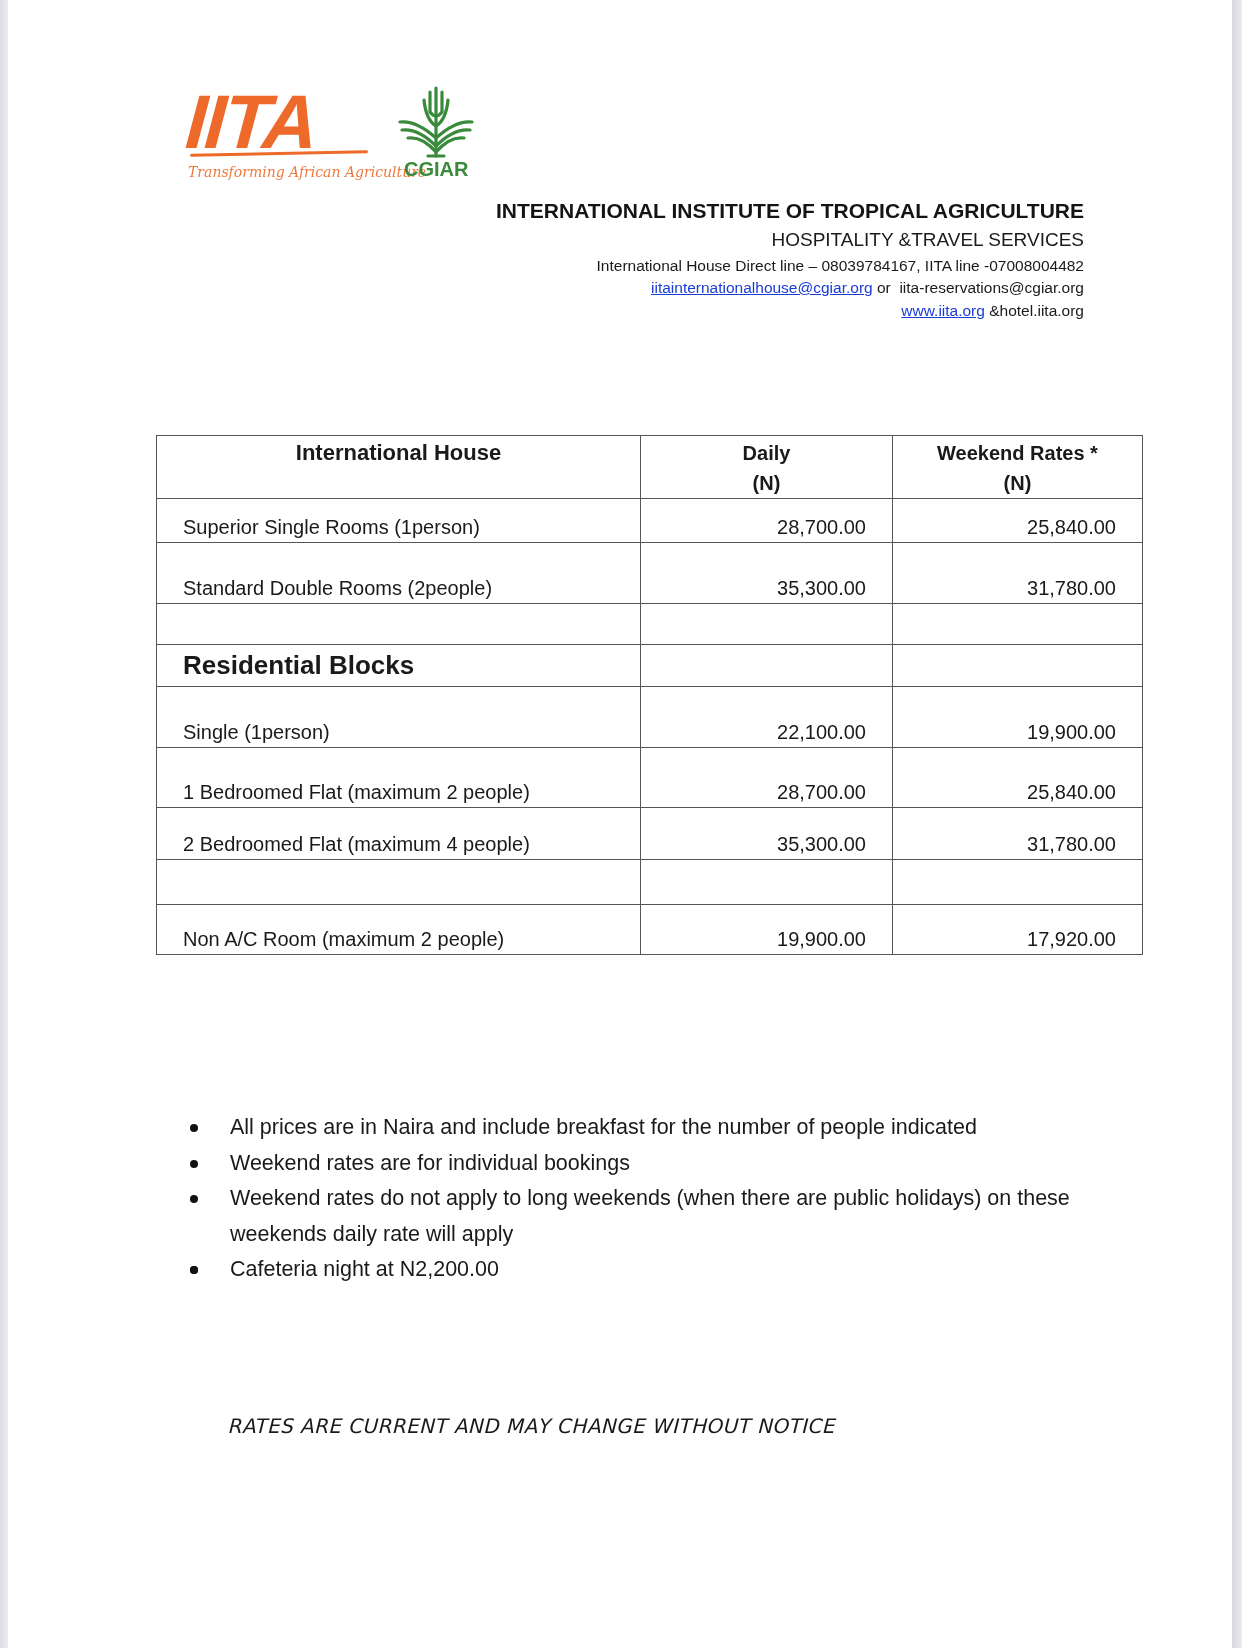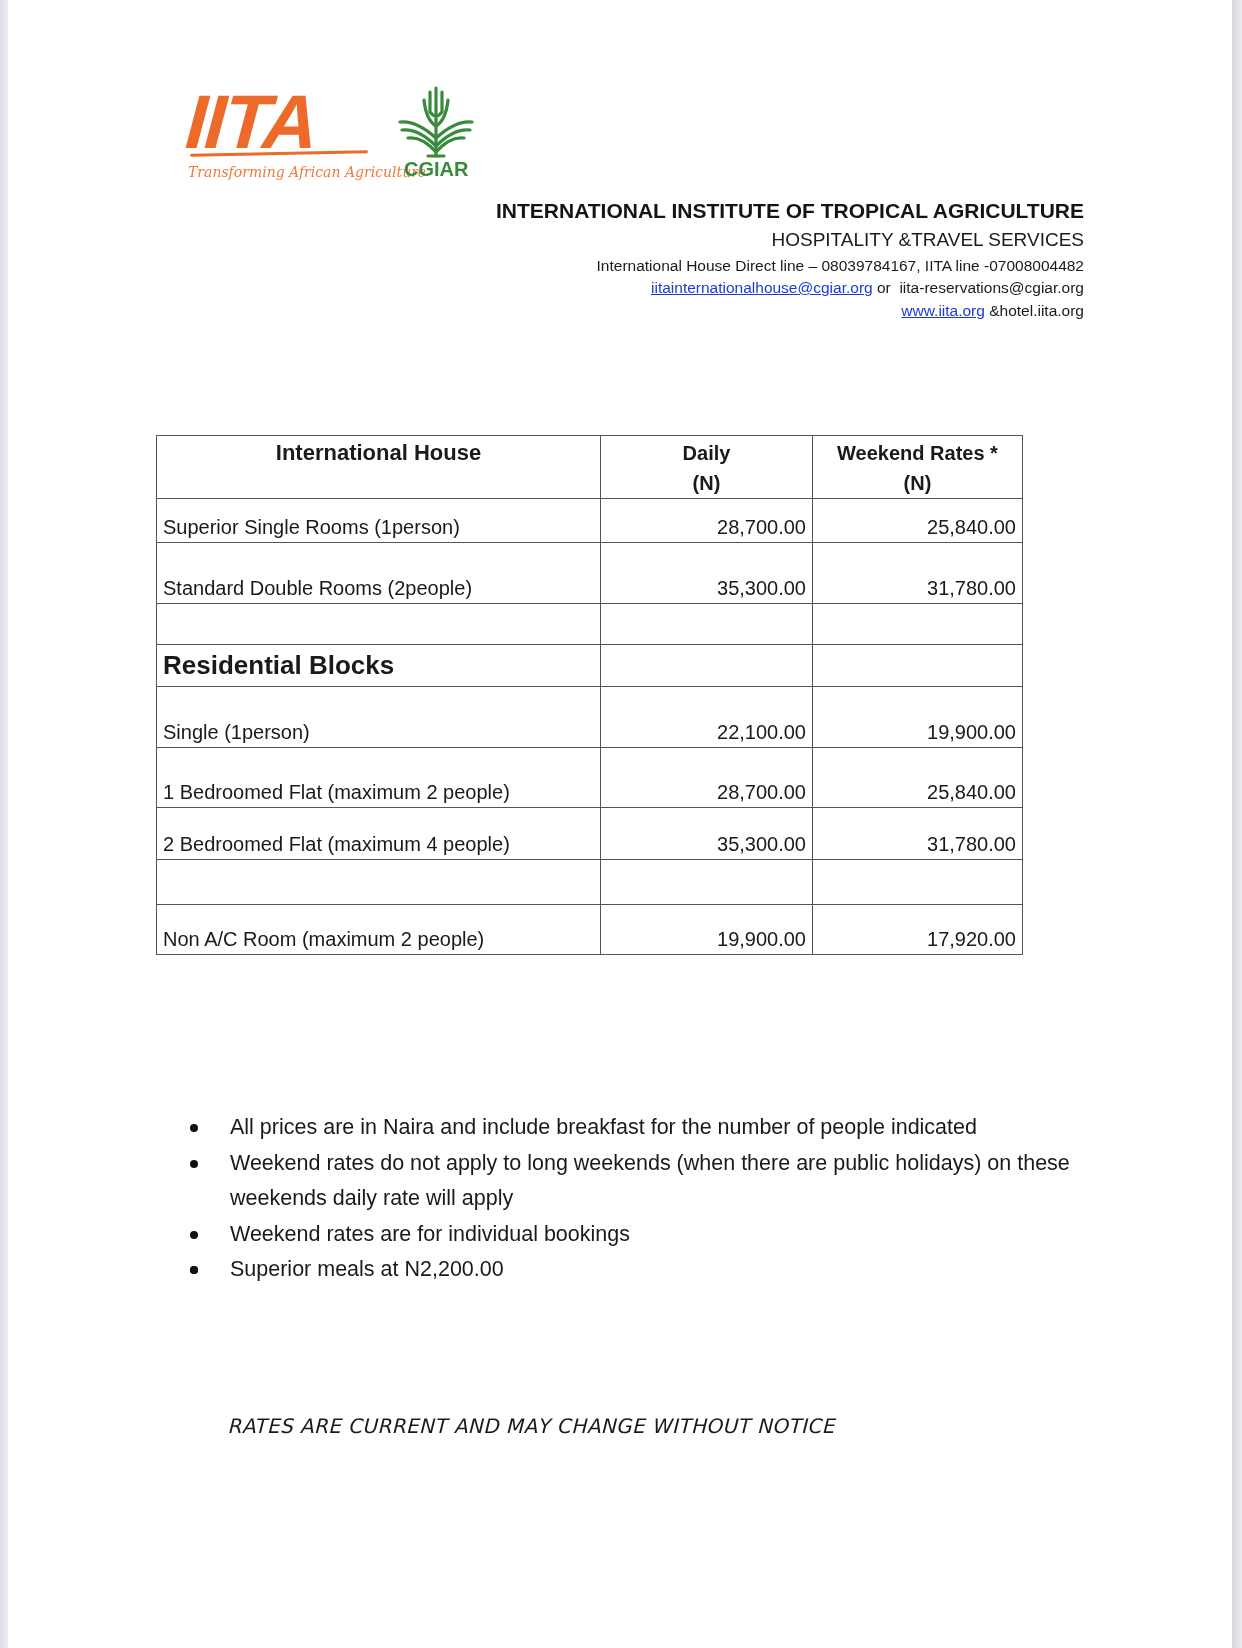--- a/index.html
+++ b/index.html
@@ -30,21 +30,21 @@
   .hdr { position: absolute; right: 158px; text-align: right; white-space: nowrap; }
   .hdr-title { top: 199px; font-weight: bold; font-size: 21px; color: #141414; }
   .hdr-sub { top: 229px; font-size: 19px; color: #1a1a1a; }
   .hdr-phone { top: 257px; font-size: 15.5px; }
   .hdr-email { top: 279px; font-size: 15.5px; }
   .hdr-web { top: 302px; font-size: 15.5px; }
   a.lnk { color: #1a3cd6; text-decoration: underline; }
 
   
   .rates { position: absolute; left: 156px; top: 435px; border-collapse: collapse; }
-  .rates td { border: 1.5px solid #555; padding: 0 6px; font-size: 20px; color: #1a1a1a; }
+  .rates td { border: 1.5px solid #555; padding: 0 26px; font-size: 20px; color: #1a1a1a; }
   .rates .c1 { width: 431px; }
   .rates .c2 { width: 199px; text-align: right; }
   .rates .c3 { width: 197px; text-align: right; }
   .rates td.bottom { vertical-align: bottom; padding-bottom: 3px; }
   .rates .hdr-row td { height: 58px; vertical-align: top; padding-top: 2px; font-weight: bold; text-align: center; }
   .rates .hdr-row td.c1 { padding-top: 4px; font-size: 22px; }
   .rates .hdr-row td .l { display: block; line-height: 30px; }
   .rates .section td.c1 { font-weight: bold; font-size: 26px; vertical-align: middle; }
 
   
@@ -148,19 +148,19 @@
   <tr style="height:50px">
     <td class="c1 bottom">Non A/C Room (maximum 2 people)</td>
     <td class="c2 bottom">19,900.00</td>
     <td class="c3 bottom">17,920.00</td>
   </tr>
 </tbody>
   </table>
 
 <ul class="notes">
   <li><span class="bullet"></span><span>All prices are in Naira and include breakfast for the number of people indicated</span></li>
+  <li><span class="bullet"></span><span>Weekend rates are for individual bookings</span></li>
   <li><span class="bullet"></span><span>Weekend rates do not apply to long weekends (when there are public holidays) on these weekends daily rate will apply</span></li>
-  <li><span class="bullet"></span><span>Weekend rates are for individual bookings</span></li>
   <li><span class="bullet"></span></li>
-  <li><span class="bullet"></span><span>Superior meals at N2,200.00</span></li>
+  <li><span class="bullet"></span><span>Cafeteria night at N2,200.00</span></li>
 </ul>
 
 <div class="disclaimer">RATES ARE CURRENT AND MAY CHANGE WITHOUT NOTICE</div>
 
 </body></html>

